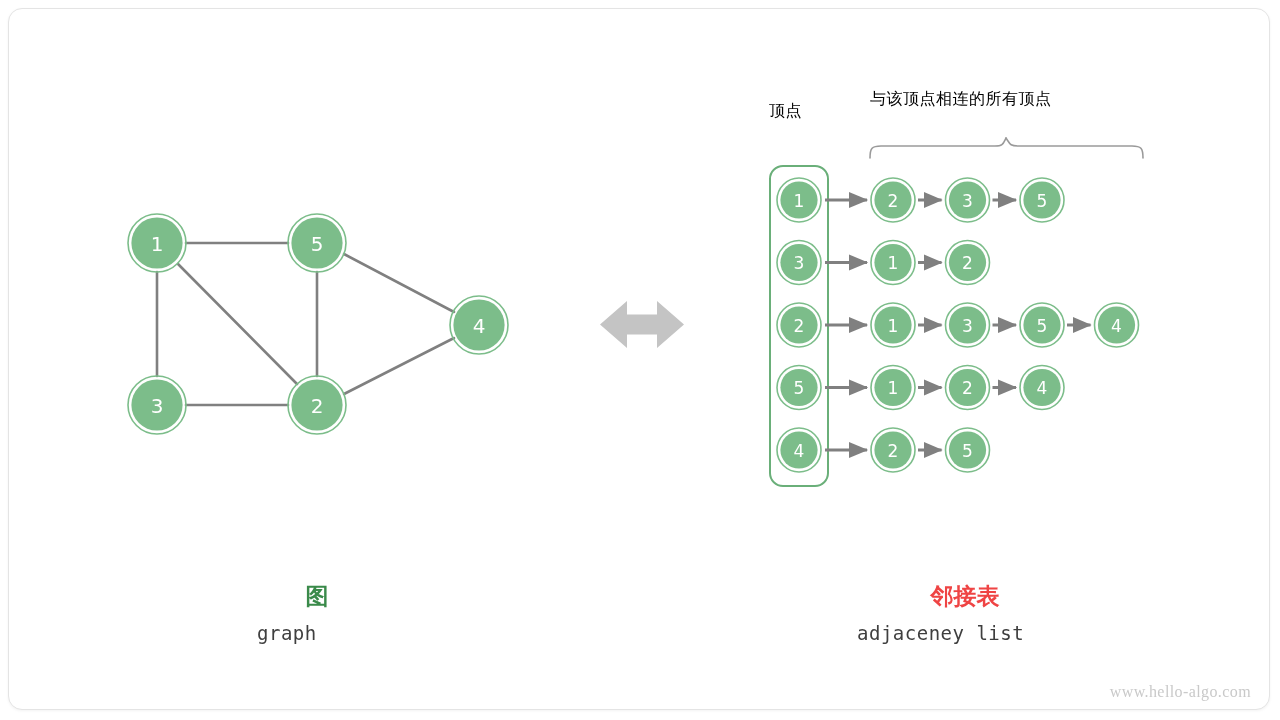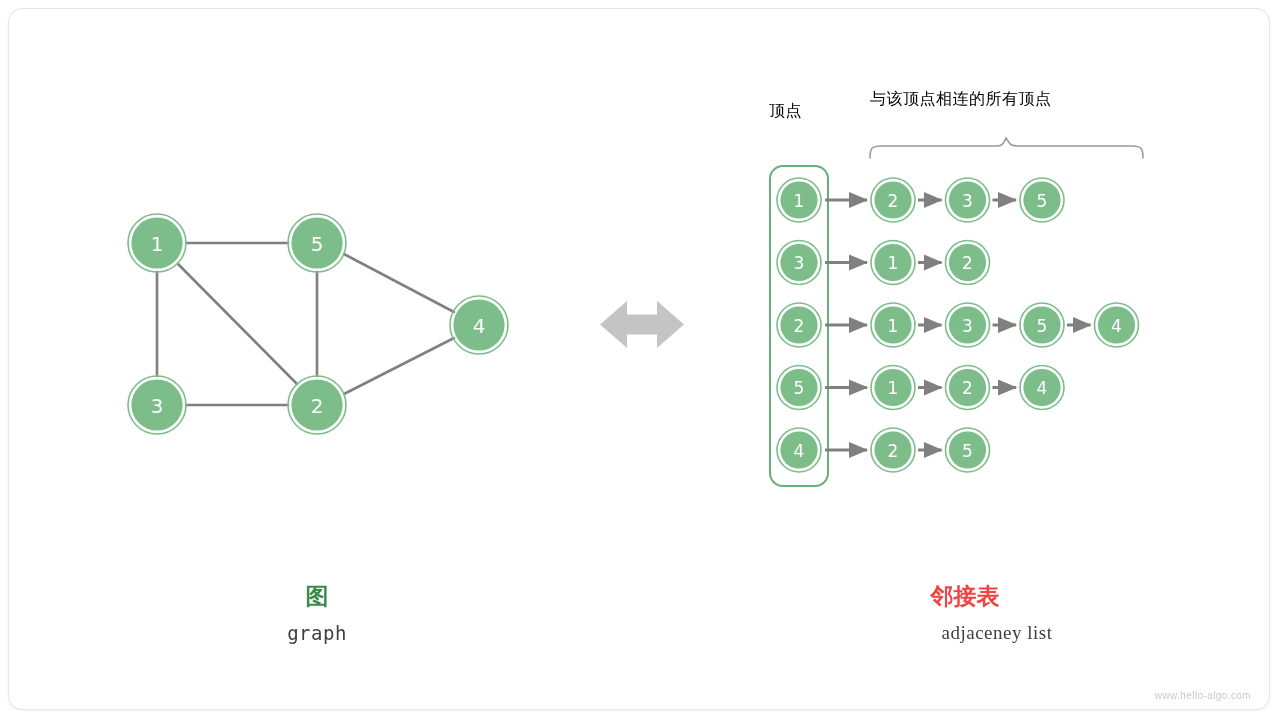--- a/index.html
+++ b/index.html
@@ -72,30 +72,29 @@
     font-weight: 700;
     white-space: nowrap;
     text-align: center;
   }
   .cap-en {
     position: absolute;
     font-family: "DejaVu Sans Mono", "Liberation Mono", monospace;
     font-size: 19px;
     color: #3f3f3f;
     white-space: nowrap;
-    text-align: center;
     letter-spacing: 0.5px;
   }
 
   #watermark {
     position: absolute;
     right: 38px;
     bottom: 28px;
-    font-family: Liberation Sans, sans-serif;
-    font-size: 10px;
+    font-family: Liberation Serif, serif;
+    font-size: 16px;
     color: #c9c9c9;
     letter-spacing: 0.4px;
     white-space: nowrap;
   }
 </style>
 </head>
 <body>
 
 <div id="card">
   <div id="stage">
@@ -272,18 +271,18 @@
     </svg>
 
     <div class="hdr-text" style="left:760px; top:92px;">顶点</div>
 
     <div class="hdr-text" style="left:861px; top:80px;">与该顶点相连的所有顶点</div>
 
     <div class="cap-cn" style="left:248px; top:572px; width:120px; color:#3a8a4a;">图</div>
     <div class="cap-en" style="left:248px; top:613px; width:120px;">graph</div>
 
     <div class="cap-cn" style="left:856px; top:572px; width:200px; color:#ef4444;">邻接表</div>
-    <div class="cap-en" style="left:888px; top:613px; width:200px;font-family:Liberation Serif, serif;">adjaceney list</div>
+    <div class="cap-en" style="left:848px; top:613px; width:200px;">adjaceney list</div>
 
     <div id="watermark">www.hello-algo.com</div>
 
   </div>
 </div>
 
 </body></html>

